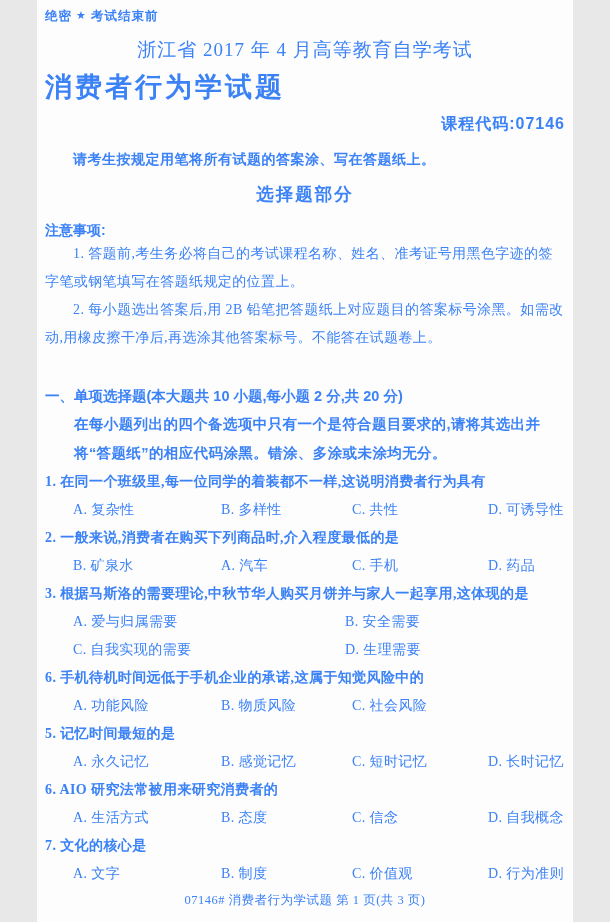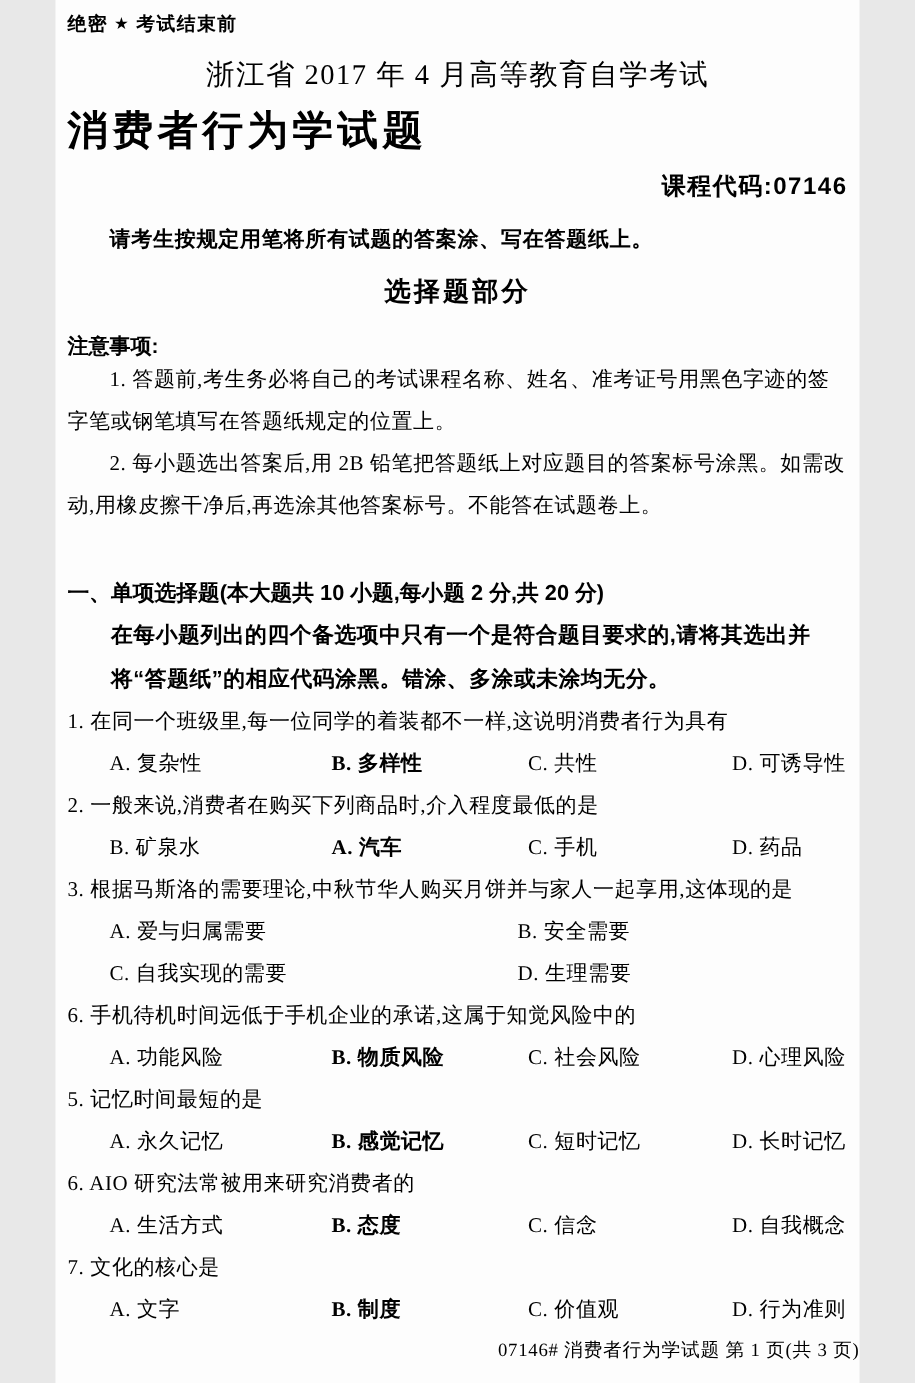--- a/index.html
+++ b/index.html
@@ -1,51 +1,51 @@
 <!DOCTYPE html>
 <html><head>
 <meta charset="utf-8">
 <style>
   html,body { margin:0; padding:0; background:#e8e8e8; }
   .page {
     position:relative;
     width:536px; height:922px;
     margin:0 auto;
     background:#fdfdfd;
-    color:#000000;
+    color:#3b82f6;
     font-family:"Liberation Serif","DejaVu Serif",serif;
     font-size:14px;
     overflow:hidden;
     box-sizing:border-box;
     padding:8px 8px 0 8px;
   }
   .hei { font-family:"Liberation Sans","DejaVu Sans",sans-serif; font-weight:700; }
   .security-line { font-size:12.5px; letter-spacing:1px; }
   .security-line .star { font-weight:400; padding:0 4px; font-size:11px; position:relative; top:-1px; }
   .exam-session { text-align:center; font-size:19px; margin-top:12px; letter-spacing:1px; }
   .exam-title { font-size:27px; margin-top:6px; letter-spacing:3px; }
   .course-code { text-align:right; font-size:16px; margin-top:9px; letter-spacing:1px; }
   .pen-notice { margin-top:16px; text-indent:2em; font-size:14px; letter-spacing:.5px; }
   .section-part-title { text-align:center; font-size:17.5px; margin-top:13px; letter-spacing:2px; }
   .notes-heading { margin-top:16px; font-size:14px; }
   .note { margin:0; text-indent:2em; line-height:28px; letter-spacing:.4px; }
   .sec1-heading { margin-top:30px; font-size:14.5px; line-height:28px; }
   .sec1-instruction { margin-left:2em; font-size:14.5px; line-height:29px; letter-spacing:.4px; }
   .question { margin:0; }
-  .q-stem { line-height:28px; letter-spacing:.4px; }
+  .q-stem { line-height:28px; letter-spacing:.4px;font-weight:bold; }
   .opt-row { display:flex; margin-left:28px; line-height:28px; letter-spacing:.4px; }
   .opt-row.four .opt:nth-child(1) { width:148px; }
-  .opt-row.four .opt:nth-child(2) { width:131px;font-weight:bold; }
+  .opt-row.four .opt:nth-child(2) { width:131px; }
   .opt-row.four .opt:nth-child(3) { width:136px; }
   .opt-row.four .opt:nth-child(4) { flex:1; }
   .opt-row.two  .opt:nth-child(1) { width:272px; }
   .opt-row.two  .opt:nth-child(2) { flex:1; }
   .footer {
     position:absolute; left:0; right:0; bottom:13px;
-    text-align:right; font-size:12.5px; letter-spacing:.5px;
+    text-align:center; font-size:12.5px; letter-spacing:.5px;
   }
 </style>
 </head>
 <body>
 
 <div class="page">
 
   <div class="security-line hei">
     <span>绝密</span><span class="star">★</span><span>考试结束前</span>
   </div>
@@ -96,21 +96,20 @@
       <span class="opt">D. 生理需要</span>
     </div>
   </div>
 
   <div class="question">
     <div class="q-stem">6. 手机待机时间远低于手机企业的承诺,这属于知觉风险中的</div>
     <div class="opt-row four">
       <span class="opt">A. 功能风险</span>
       <span class="opt">B. 物质风险</span>
       <span class="opt">C. 社会风险</span>
-      <span class="opt">D. 心理风险</span>
     </div>
   </div>
 
   <div class="question">
     <div class="q-stem">5. 记忆时间最短的是</div>
     <div class="opt-row four">
       <span class="opt">A. 永久记忆</span>
       <span class="opt">B. 感觉记忆</span>
       <span class="opt">C. 短时记忆</span>
       <span class="opt">D. 长时记忆</span>

